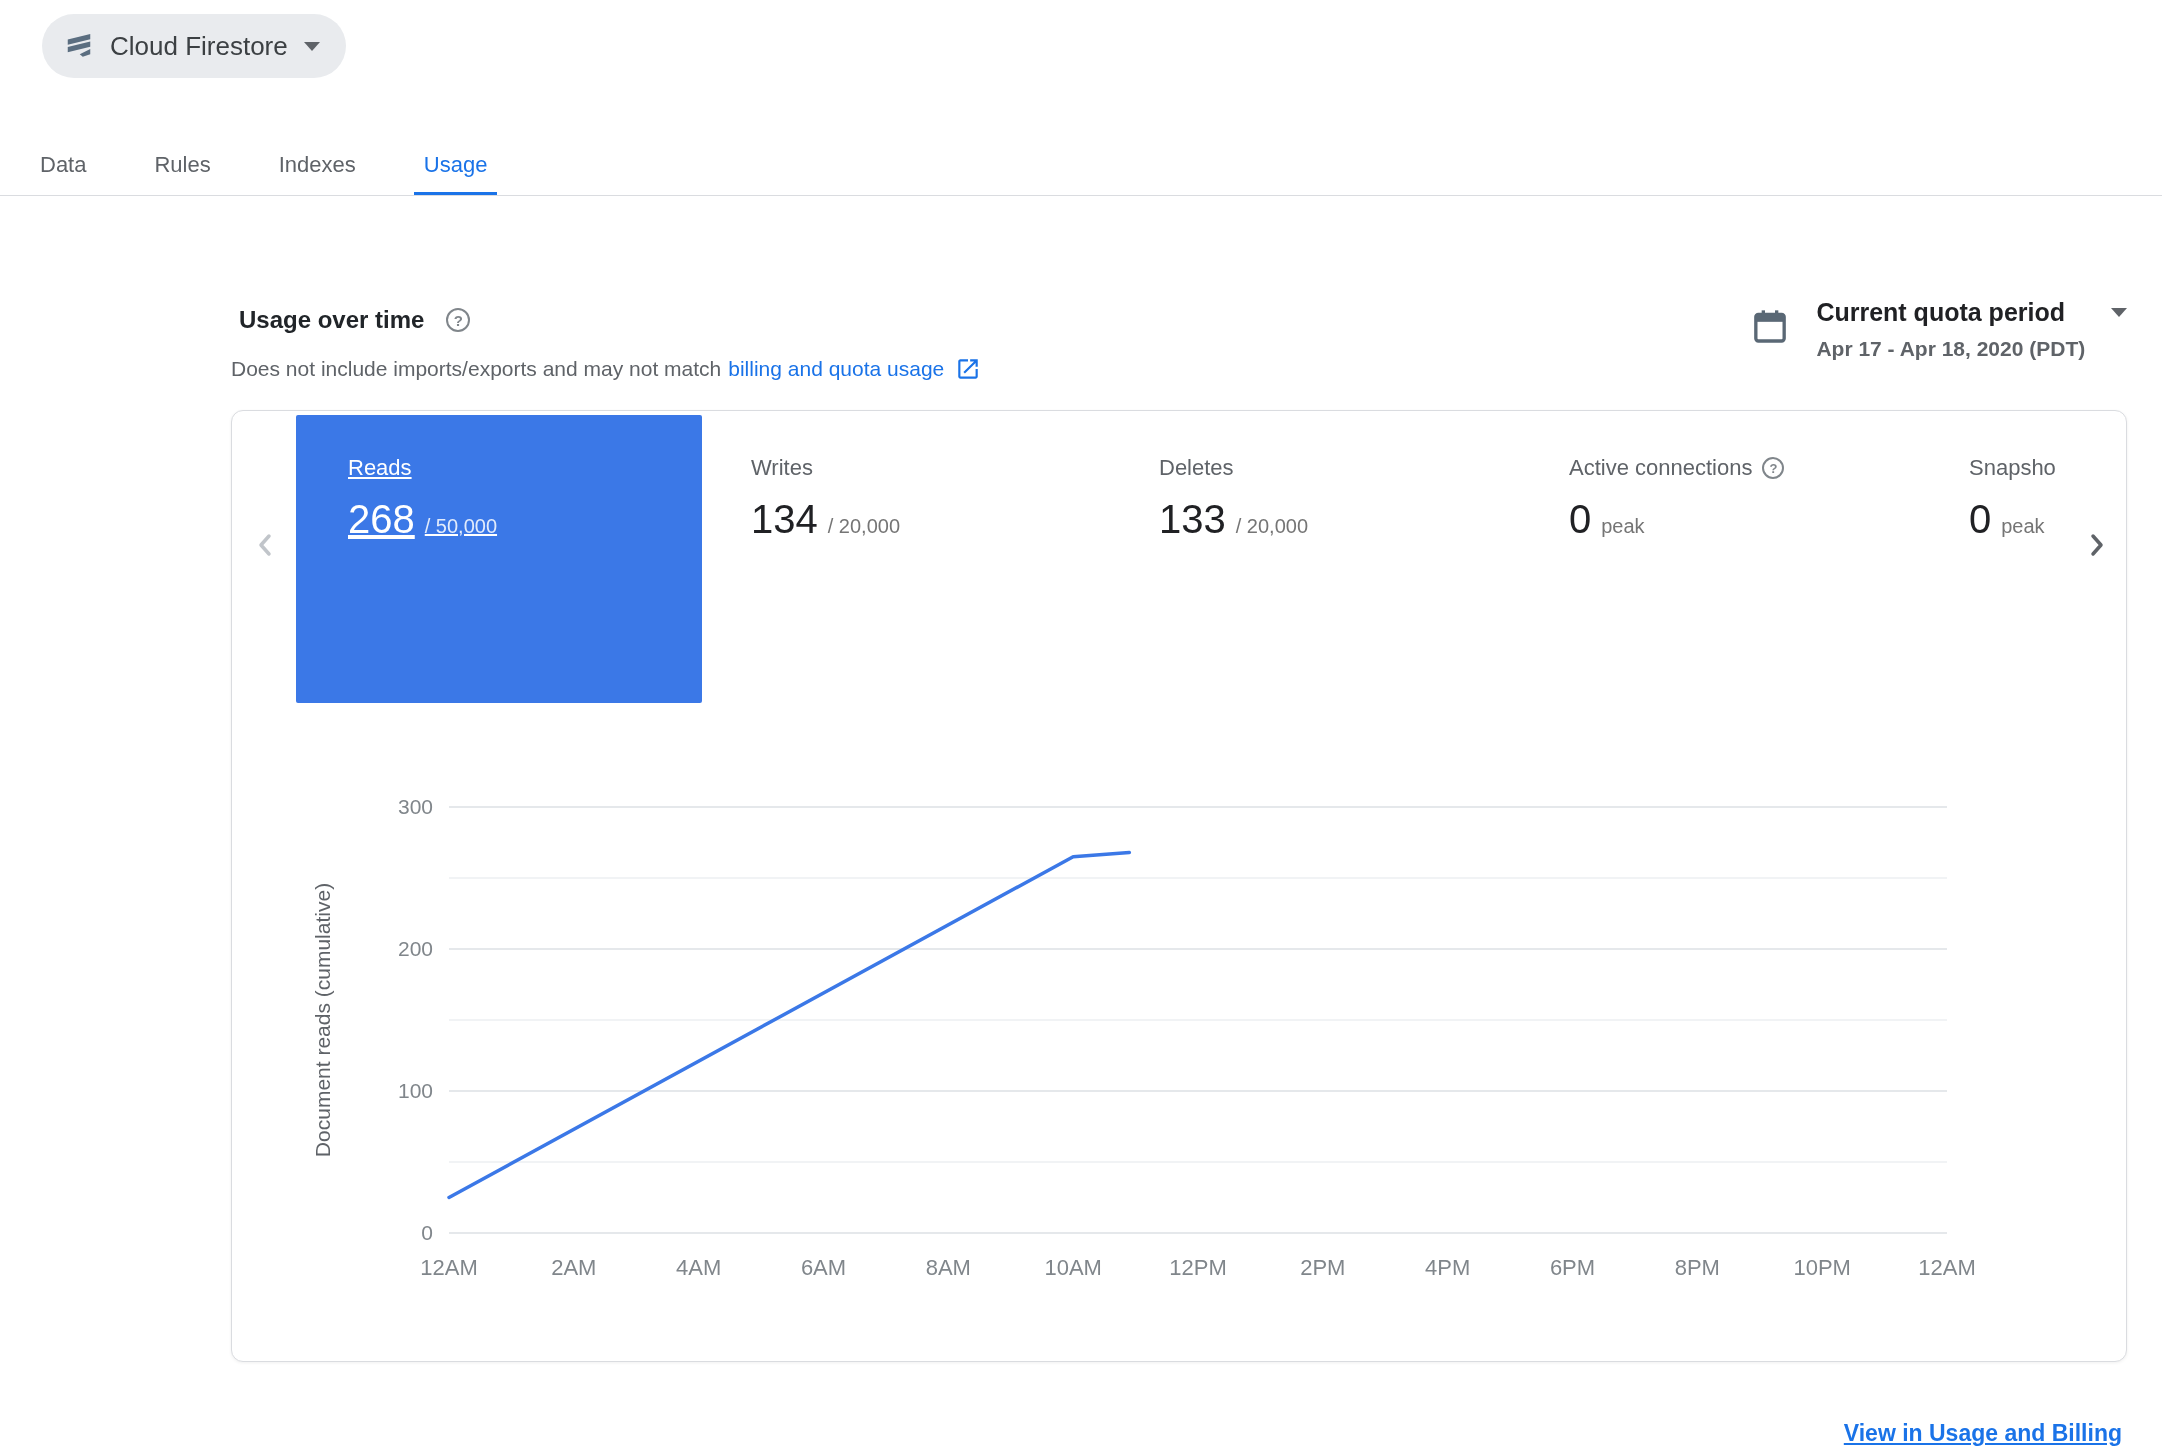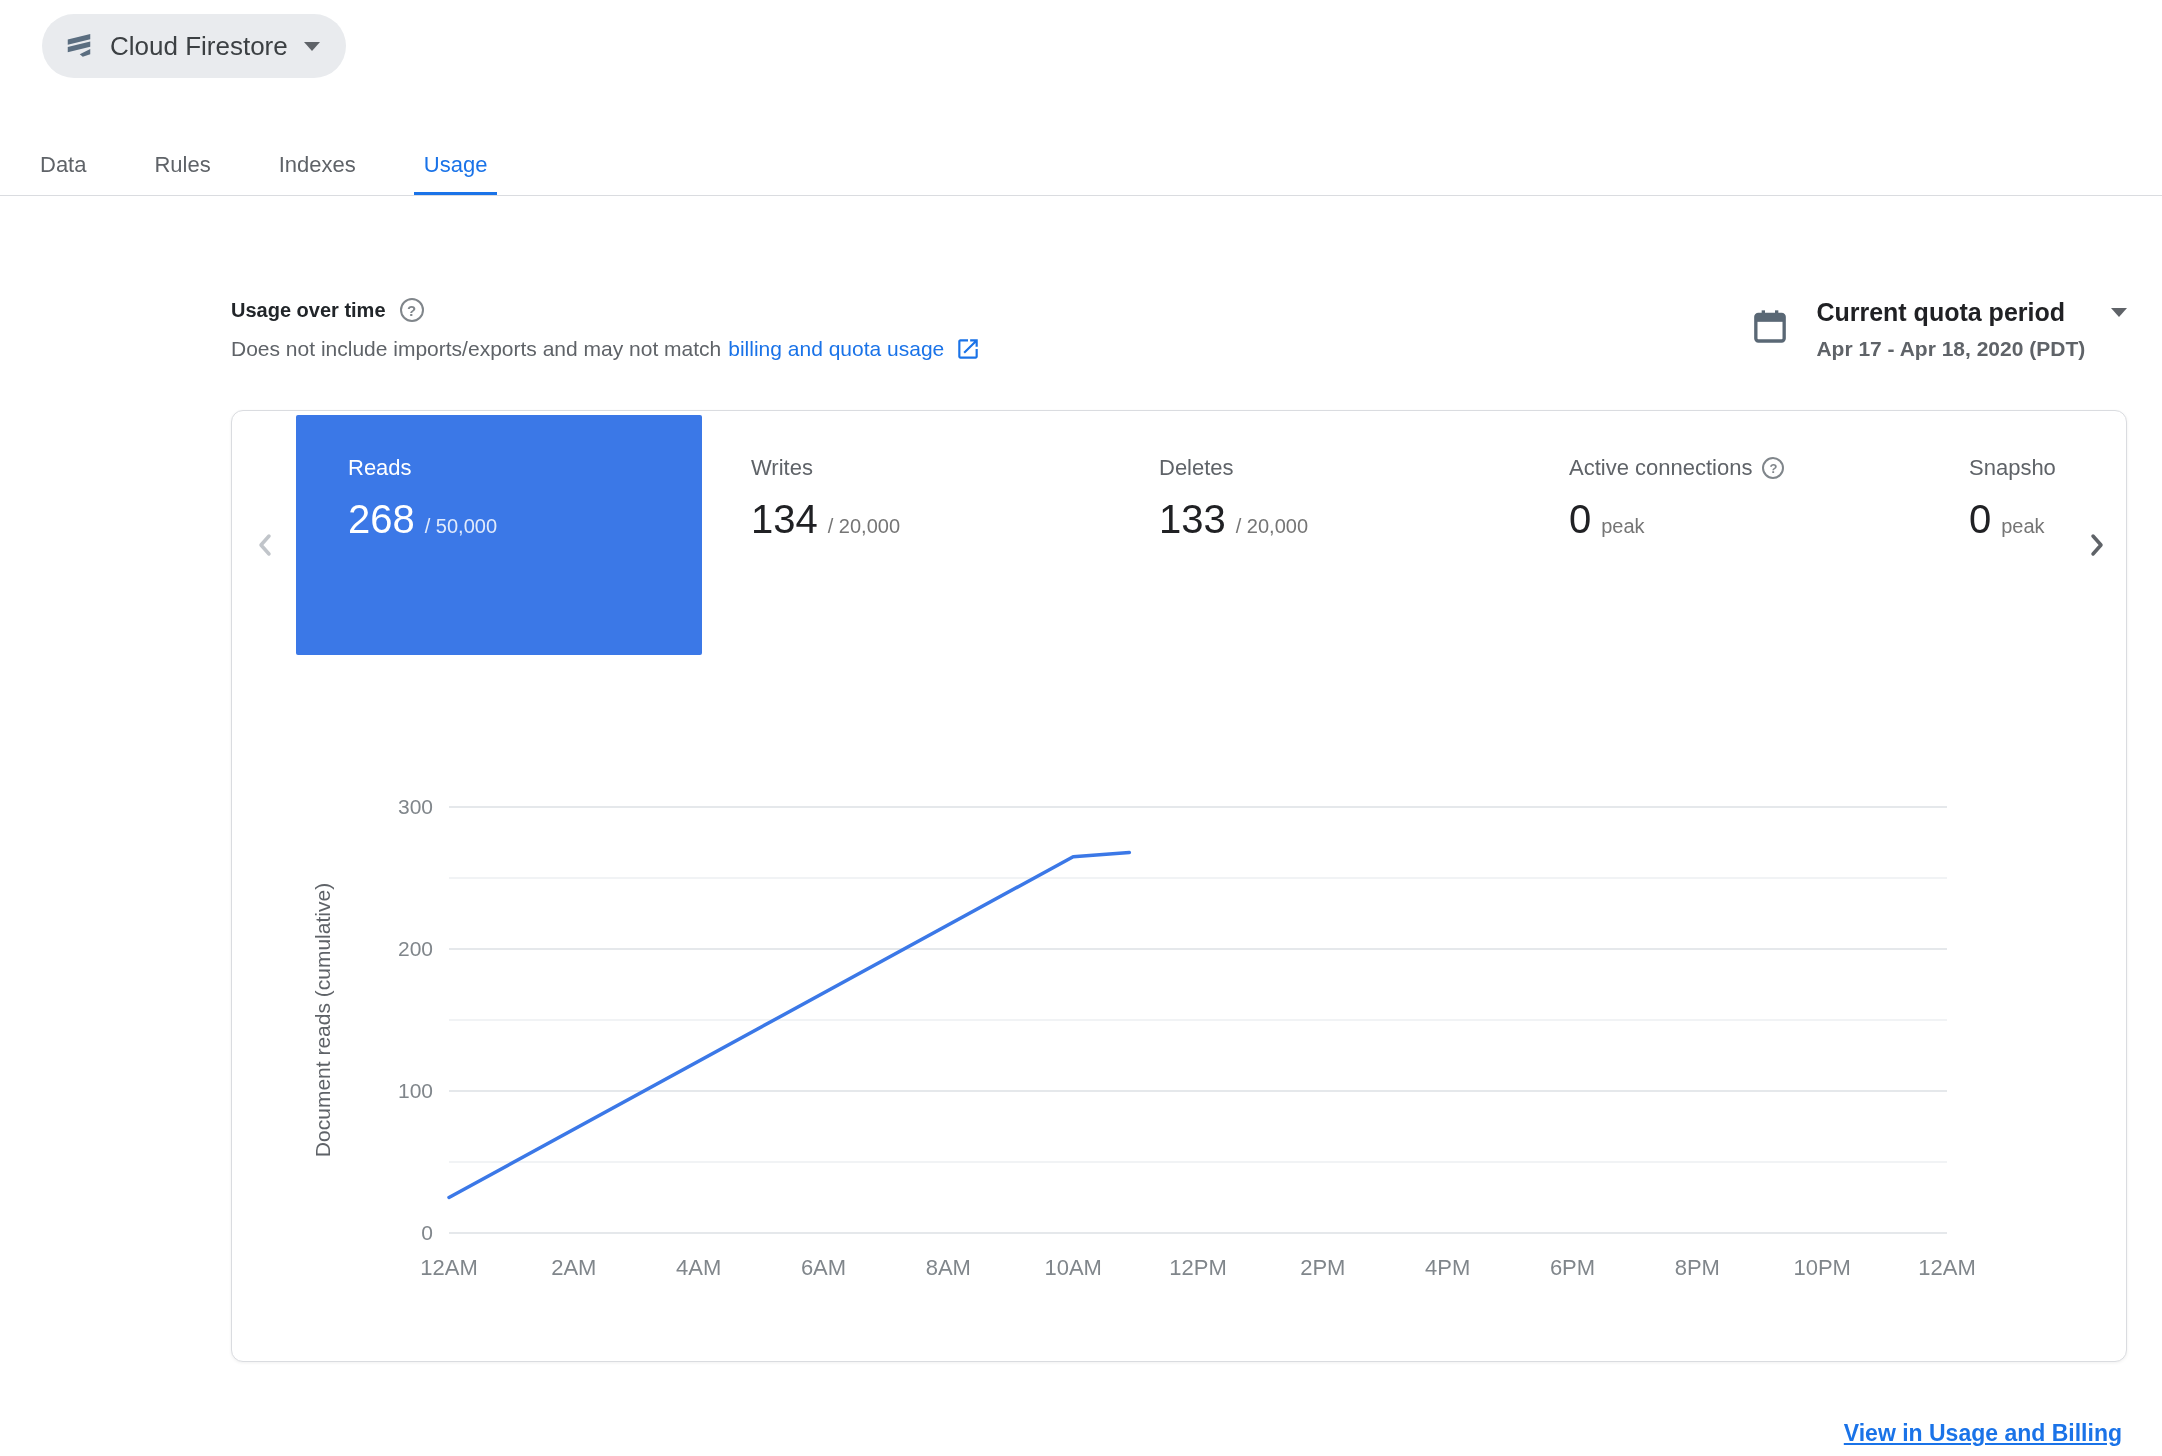--- a/index.html
+++ b/index.html
@@ -27,21 +27,21 @@
     display: flex; align-items: flex-start; padding: 4px 10px 12px 10px; margin-right: 48px;
     font-size: 22px; font-weight: 500; color: #5f6368; cursor: pointer; height: 48px;
     border-bottom: 4px solid transparent;
   }
   .tab.active { color: #1a73e8; border-bottom-color: #1a73e8; }
   .tab-divider { position: absolute; left: 0; top: 195px; width: 100%; height: 1px; background: #dadce0; }
 
   
   .usage-head { position: absolute; left: 231px; top: 298px; right: 35px; display: flex; justify-content: space-between; align-items: flex-start; }
   .usage-title-row { display: flex; align-items: center; gap: 14px; }
-  .usage-title { margin: 0; font-size: 20px; font-weight: 700; color: #212529; }
+  .usage-title { margin: 8px; font-size: 24px; font-weight: 700; color: #212529; }
   .help-icon {
     width: 24px; height: 24px; border: 2px solid #80868b; border-radius: 50%; color: #80868b;
     display: inline-flex; align-items: center; justify-content: center;
     font-size: 15px; font-weight: 700; cursor: pointer; flex: none;
   }
   .help-icon::after { content: "?"; }
   .usage-desc { margin: 14px 0 0; font-size: 21px; color: #5f6368; display: flex; align-items: center; gap: 7px; }
   .desc-link { color: #1a73e8; cursor: pointer; }
   .ext-icon { display: inline-flex; cursor: pointer; margin-left: 4px; }
   .ext-icon svg { display: block; }
@@ -60,22 +60,22 @@
     box-shadow: 0 1px 3px rgba(60,64,67,0.08); overflow: hidden;
   }
   .metric { position: absolute; top: 44px; }
   .m-label { font-size: 22px; color: #5f6368; display: flex; align-items: center; gap: 10px; white-space: nowrap; }
   .m-row { display: flex; align-items: baseline; gap: 10px; margin-top: 16px; }
   .m-value { font-size: 40px; color: #202124; }
   .m-quota { font-size: 20px; color: #757575; }
   .metric.m1 { left: 519px; } .metric.m2 { left: 927px; } .metric.m3 { left: 1337px; } .metric.m4 { left: 1737px; }
   .metric.m4 .m-label { max-width: 92px; overflow: hidden; }
   .tile {
-    position: absolute; left: 64px; top: 4px; width: 406px; height: 240px;
-    background: #3b78e7; border-radius: 2px; padding: 40px 0 0 52px; color: #fff; cursor: pointer;
+    position: absolute; left: 64px; top: 4px; width: 406px; height: 288px;
+    background: #3b78e7; border-radius: 2px; padding: 40px 0 0 52px; color: #fff; cursor: pointer; text-decoration: underline;
   }
   .tile .m-label, .tile .m-value { color: #fff; }
   .tile .m-quota { color: rgba(255,255,255,0.85); }
   .metric .help-icon { width: 22px; height: 22px; font-size: 13px; }
 
   .nav-btn { position: absolute; background: none; border: none; padding: 0; cursor: pointer; }
   .nav-prev { left: 18px; top: 118px; }
   .nav-next { right: 14px; top: 118px; }
 
   #usage-chart-svg { position: absolute; left: 0; top: 330px; font-family: "Liberation Sans", sans-serif; }

